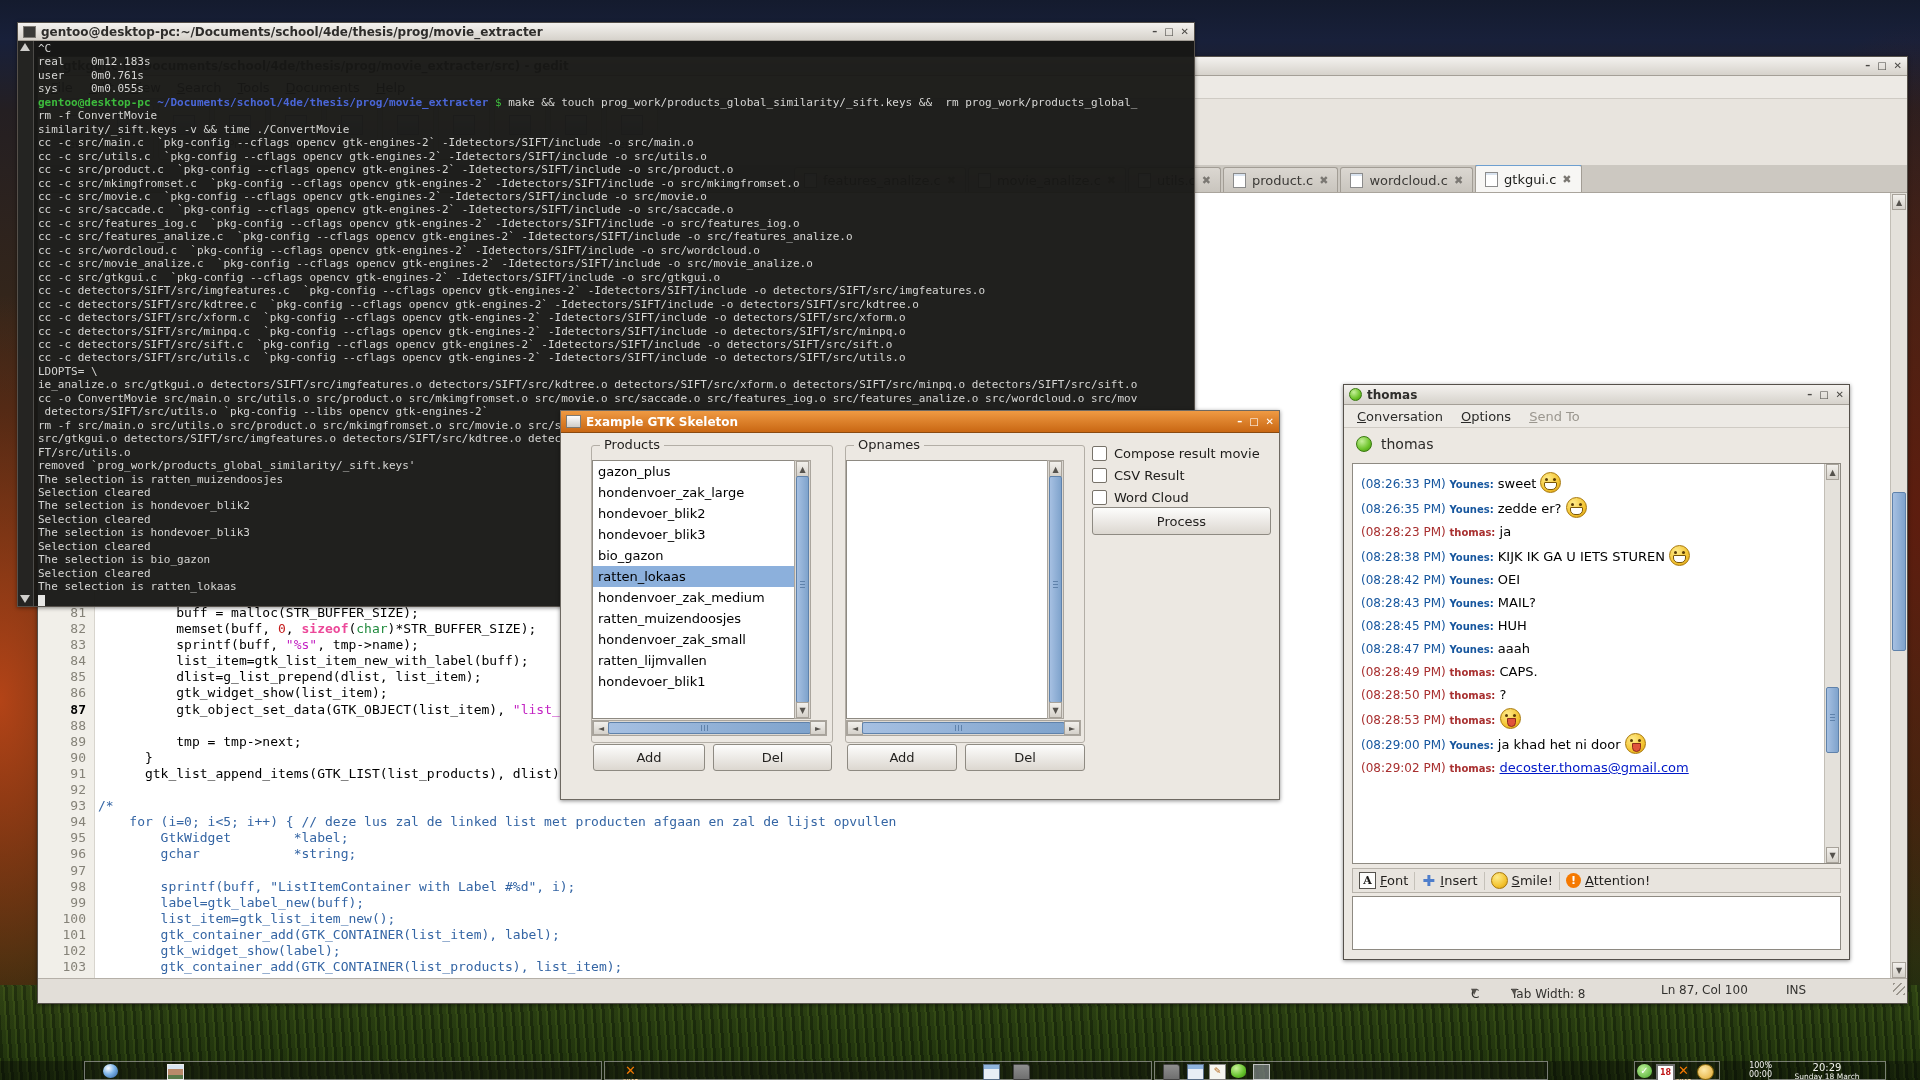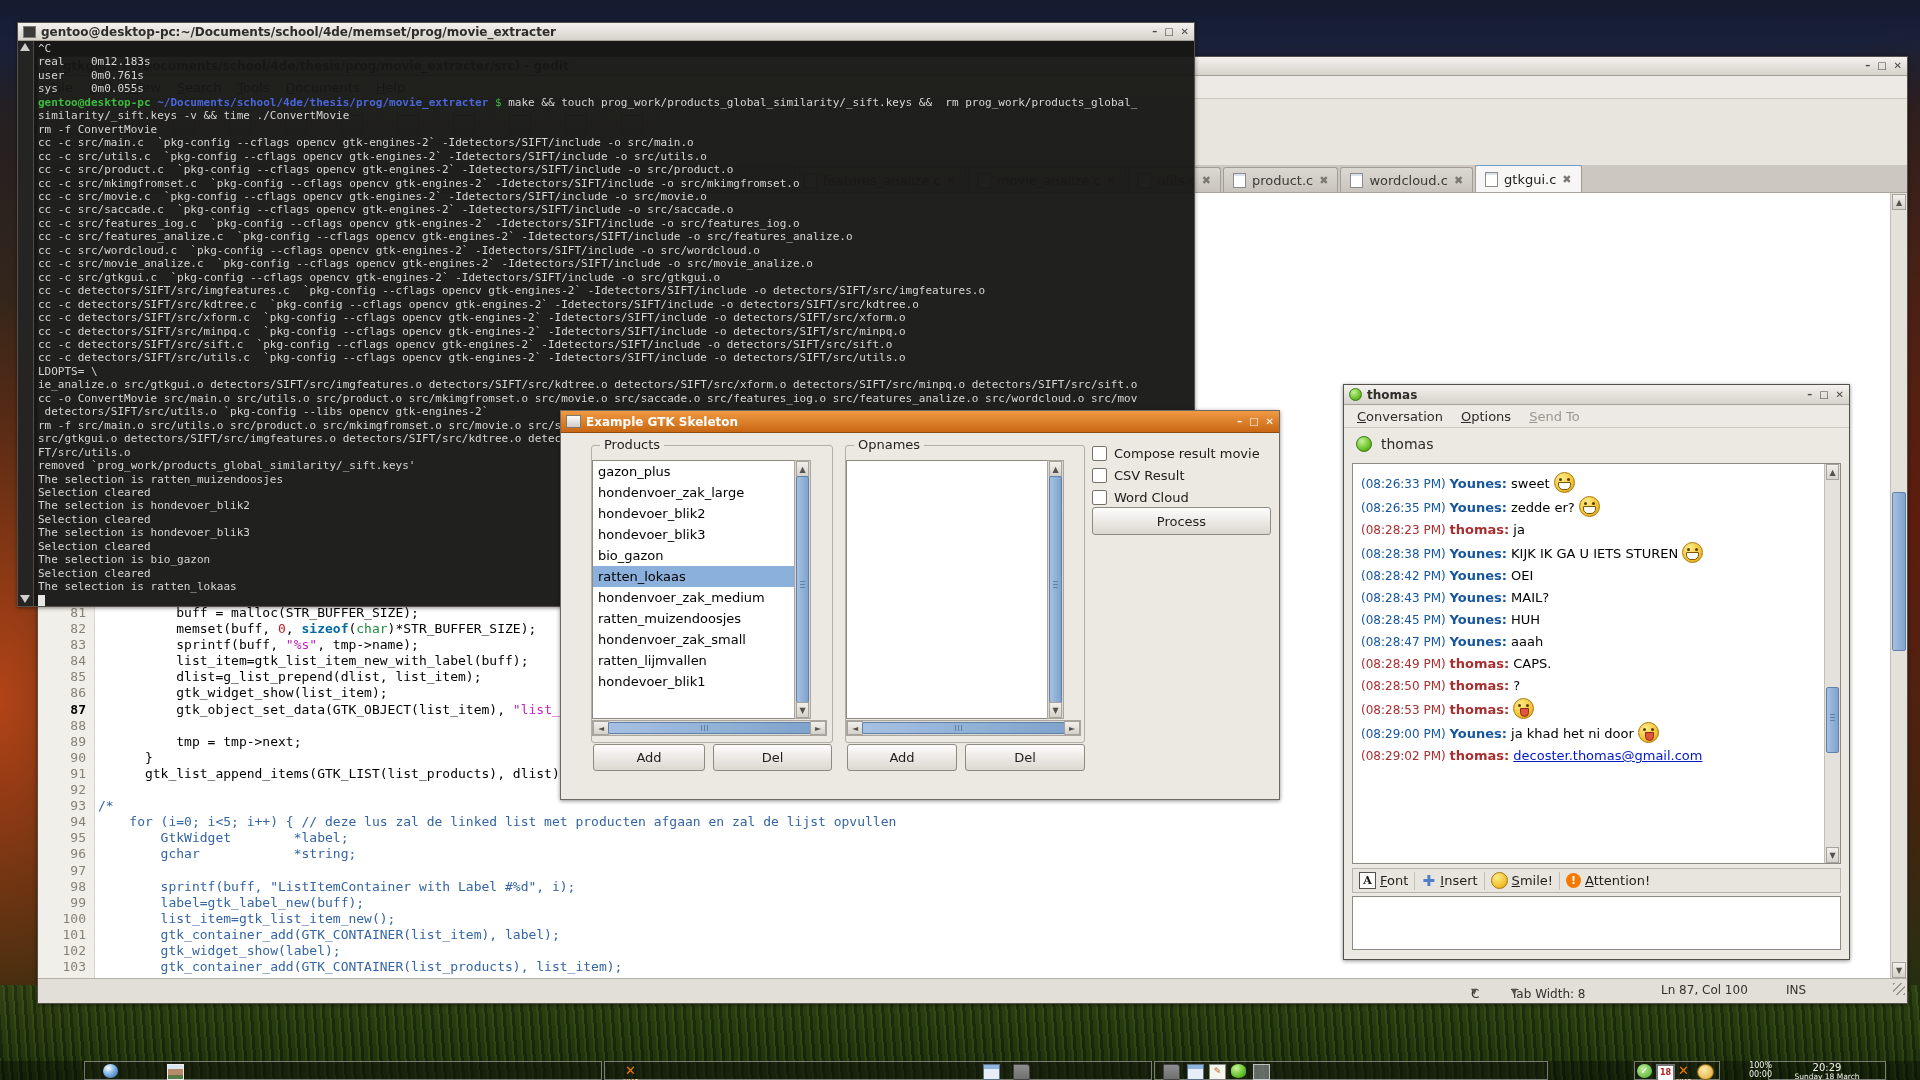--- a/index.html
+++ b/index.html
@@ -52,21 +52,21 @@
      background:linear-gradient(180deg,#dbd7d1,#c9c5be);border:1px solid #a29d95;border-bottom:none;border-radius:3px 3px 0 0;white-space:nowrap;}
   .gtab.active{background:#f7f6f4;border-top:2px solid #6d9fd0;color:#1c1c1a;height:26px;}
   .gtab .pg{width:11px;height:13px;background:#fff;border:1px solid #8b8b8b;box-shadow:inset 0 2px 0 #d9e3ef;}
   .gtab .tx{color:#7b7873;font-weight:bold;font-size:11px;}
   #gedit-edit{position:absolute;left:0;right:0;top:136px;bottom:24px;background:#fff;overflow:hidden;}
   #ggut{position:absolute;left:0;top:0;bottom:0;width:56px;background:#f1efe9;border-right:1px solid #d8d5ce;}
   #gcode,#gnums{position:absolute;top:412px;font-family:"DejaVu Sans Mono",monospace;font-size:13px;line-height:16.1px;white-space:pre;}
   #gnums{left:0;width:48px;text-align:right;color:#858278;}
   #gnums .cur{color:#000;font-weight:bold;}
   #gcode{left:60px;right:20px;color:#000;}
-  .ck{color:#0369a1;font-weight:bold;}
+  .ck{color:#ec4899;font-weight:bold;}
   .cy{color:#1f8a3c;}
   .cn{color:#c41a1a;}
   .cs{color:#c324c3;}
   .cc{color:#3465a4;}
   #gsb{position:absolute;right:0;top:0;bottom:0;width:16px;background:#e4e1db;border-left:1px solid #c2beb6;}
   .sbtn{position:absolute;left:1px;right:1px;height:14px;background:linear-gradient(180deg,#f2f0ec,#d5d1ca);border:1px solid #a7a29a;
      display:flex;align-items:center;justify-content:center;font-size:8px;color:#55524d;}
   .sthumb{position:absolute;left:1px;right:1px;border:1px solid #5f82ab;border-radius:2px;
      background:linear-gradient(90deg,#a6c0e2,#7fa3cc);}
   #gstatus{position:absolute;left:0;right:0;bottom:0;height:24px;background:#e2ded8;border-top:1px solid #b5b0a8;
@@ -99,21 +99,21 @@
      display:flex;align-items:center;gap:4px;padding:0 6px;font-size:13px;color:#2a2a28;}
   #chat-menu .dis{color:#9b978f;}
   #buddy{position:absolute;left:0;right:0;top:43px;height:31px;display:flex;align-items:center;gap:9px;padding:0 12px;font-size:14px;color:#2c2b29;}
   #buddy .dot{width:14px;height:14px;}
   #msgs{position:absolute;left:8px;top:78px;width:489px;height:401px;background:#fff;border:1px solid #8e8a82;
      padding:8px 24px 6px 8px;box-sizing:border-box;overflow:hidden;font-size:13px;color:#000;}
   .msg{margin-bottom:2px;line-height:20px;}
   .mt{font-size:12px;}
   .younes{color:#16569E;}
   .thomas{color:#A82F2F;}
-  .msg b{font-size:13px;}
+  .msg b{font-size:10px;}
   .msg a{color:#0018c8;}
   .emote{display:inline-block;width:19px;height:19px;border-radius:50%;vertical-align:-5px;position:relative;
      background:radial-gradient(circle at 35% 28%,#ffeb8a,#f3c330 62%,#d3960f);border:1px solid #a8780a;}
   .emote::before{content:"";position:absolute;top:5px;left:4px;width:3px;height:3px;border-radius:50%;background:#5a3c06;box-shadow:8px 0 0 #5a3c06;}
   .emote.grin::after{content:"";position:absolute;left:3px;bottom:2px;width:11px;height:6px;background:#fff;border:1px solid #7a5606;border-radius:1px 1px 5px 5px;}
   .emote.tongue::after{content:"";position:absolute;left:6px;bottom:1px;width:7px;height:7px;background:#e0533d;border:1px solid #8f2a1a;border-radius:0 0 5px 5px;}
   #chat-sb{position:absolute;right:9px;top:79px;width:15px;height:399px;background:#e4e1db;border-left:1px solid #c2beb6;}
   #chat-tools{position:absolute;left:8px;top:483px;width:489px;height:25px;background:#e8e4de;border:1px solid #b8b3ab;
      display:flex;align-items:center;gap:6px;padding:0 6px;box-sizing:border-box;font-size:13px;color:#211f1d;}
   #chat-tools .sep{width:1px;height:18px;background:#c5c1b9;}
@@ -268,36 +268,36 @@
       </span>
     <span style="left:1623px">Ln 87, Col 100</span>
     <span style="left:1748px">INS</span>
     <span id="grip"></span>
   </div>
 </div>
 
 <div id="term" class="win">
   <div class="tb">
     <span class="ticon16" style="width:11px;height:10px;background:#3a3a38"></span>
-    <span>gentoo@desktop-pc:~/Documents/school/4de/memset/prog/movie_extracter</span>
+    <span>gentoo@desktop-pc:~/Documents/school/4de/thesis/prog/movie_extracter</span>
     <span class="wbtns">
       <span>–</span>
       <span>□</span>
       <span>✕</span>
     </span>
   </div>
   <div id="term-body">
       <div class="tl"><span>^C</span></div>
       <div class="tl"><span>real    0m12.183s</span></div>
       <div class="tl"><span>user    0m0.761s</span></div>
       <div class="tl"><span>sys     0m0.055s</span></div>
       <div class="tl"><span></span></div>
       <div class="tl"><span class="tu">gentoo@desktop-pc</span><span> </span><span class="td">~/Documents/school/4de/thesis/prog/movie_extracter</span><span class="tg"> $ </span><span>make &amp;&amp; touch prog_work/products_global_similarity/_sift.keys &amp;&amp;  rm prog_work/products_global_</span></div>
+      <div class="tl"><span>rm -f ConvertMovie</span></div>
       <div class="tl"><span>similarity/_sift.keys -v &amp;&amp; time ./ConvertMovie</span></div>
-      <div class="tl"><span>rm -f ConvertMovie</span></div>
       <div class="tl"><span>cc -c src/main.c  `pkg-config --cflags opencv gtk-engines-2` -Idetectors/SIFT/include -o src/main.o</span></div>
       <div class="tl"><span>cc -c src/utils.c  `pkg-config --cflags opencv gtk-engines-2` -Idetectors/SIFT/include -o src/utils.o</span></div>
       <div class="tl"><span>cc -c src/product.c  `pkg-config --cflags opencv gtk-engines-2` -Idetectors/SIFT/include -o src/product.o</span></div>
       <div class="tl"><span>cc -c src/mkimgfromset.c  `pkg-config --cflags opencv gtk-engines-2` -Idetectors/SIFT/include -o src/mkimgfromset.o</span></div>
       <div class="tl"><span>cc -c src/movie.c  `pkg-config --cflags opencv gtk-engines-2` -Idetectors/SIFT/include -o src/movie.o</span></div>
       <div class="tl"><span>cc -c src/saccade.c  `pkg-config --cflags opencv gtk-engines-2` -Idetectors/SIFT/include -o src/saccade.o</span></div>
       <div class="tl"><span>cc -c src/features_iog.c  `pkg-config --cflags opencv gtk-engines-2` -Idetectors/SIFT/include -o src/features_iog.o</span></div>
       <div class="tl"><span>cc -c src/features_analize.c  `pkg-config --cflags opencv gtk-engines-2` -Idetectors/SIFT/include -o src/features_analize.o</span></div>
       <div class="tl"><span>cc -c src/wordcloud.c  `pkg-config --cflags opencv gtk-engines-2` -Idetectors/SIFT/include -o src/wordcloud.o</span></div>
       <div class="tl"><span>cc -c src/movie_analize.c  `pkg-config --cflags opencv gtk-engines-2` -Idetectors/SIFT/include -o src/movie_analize.o</span></div>

